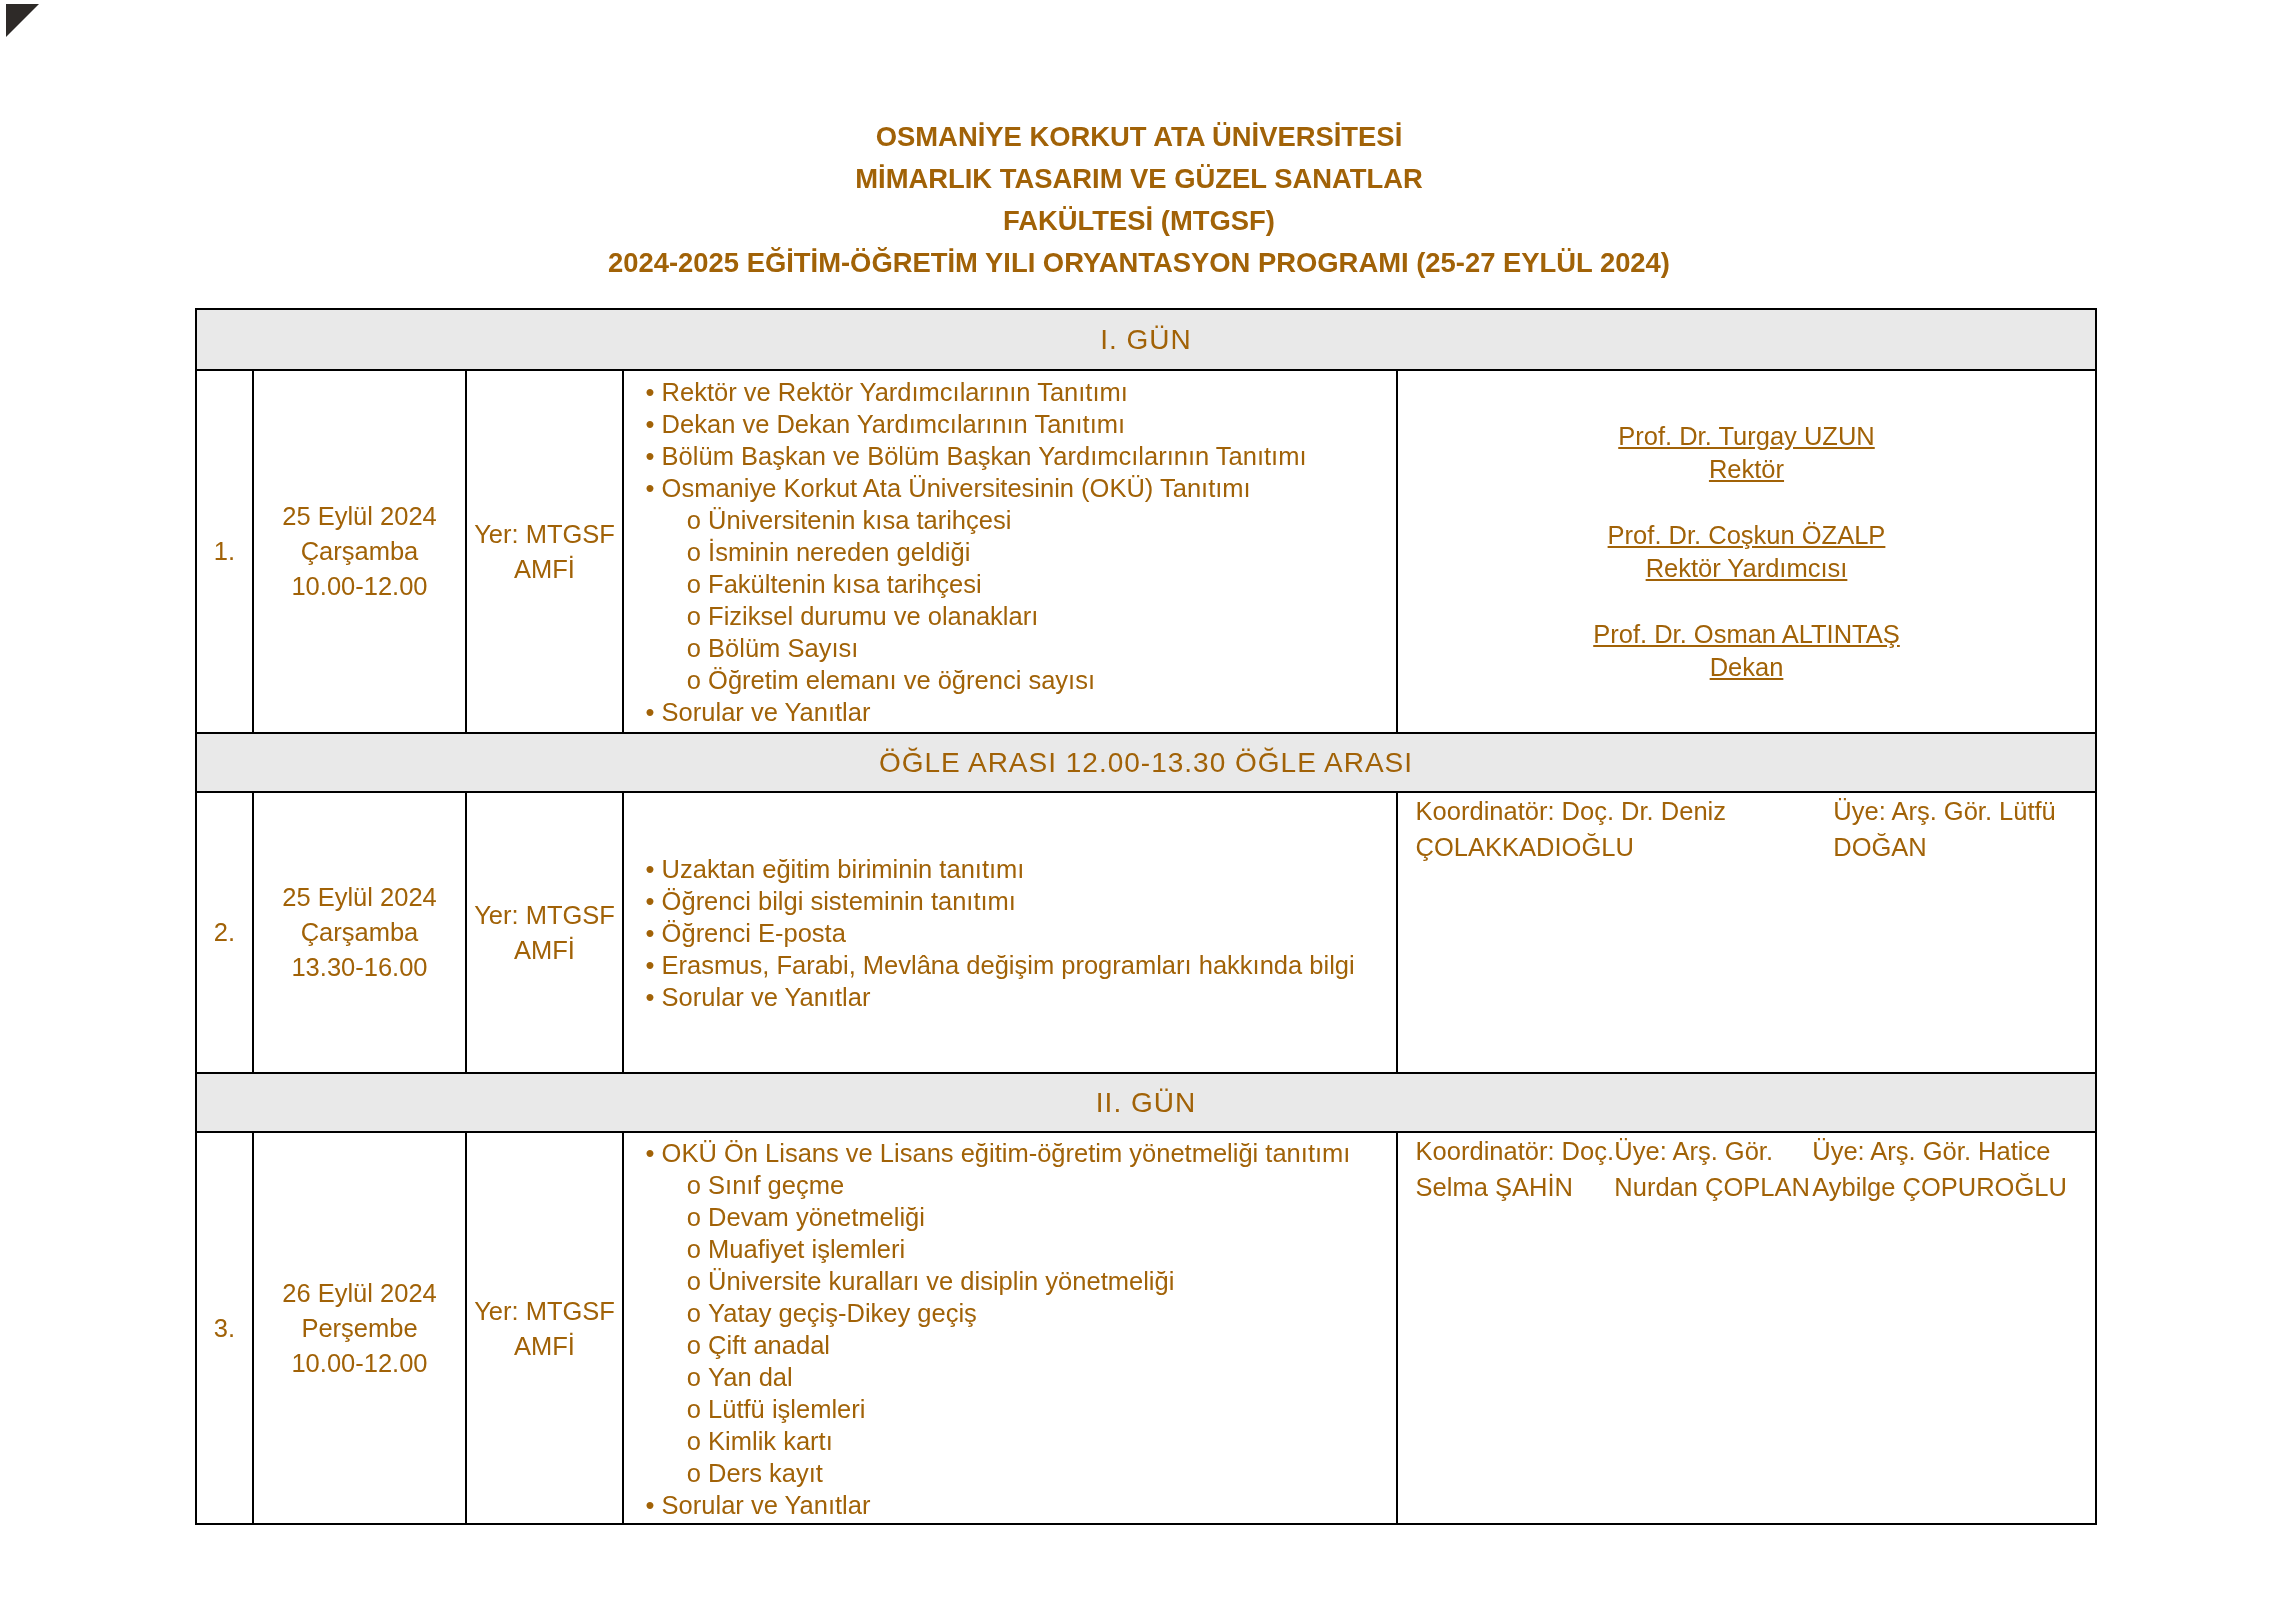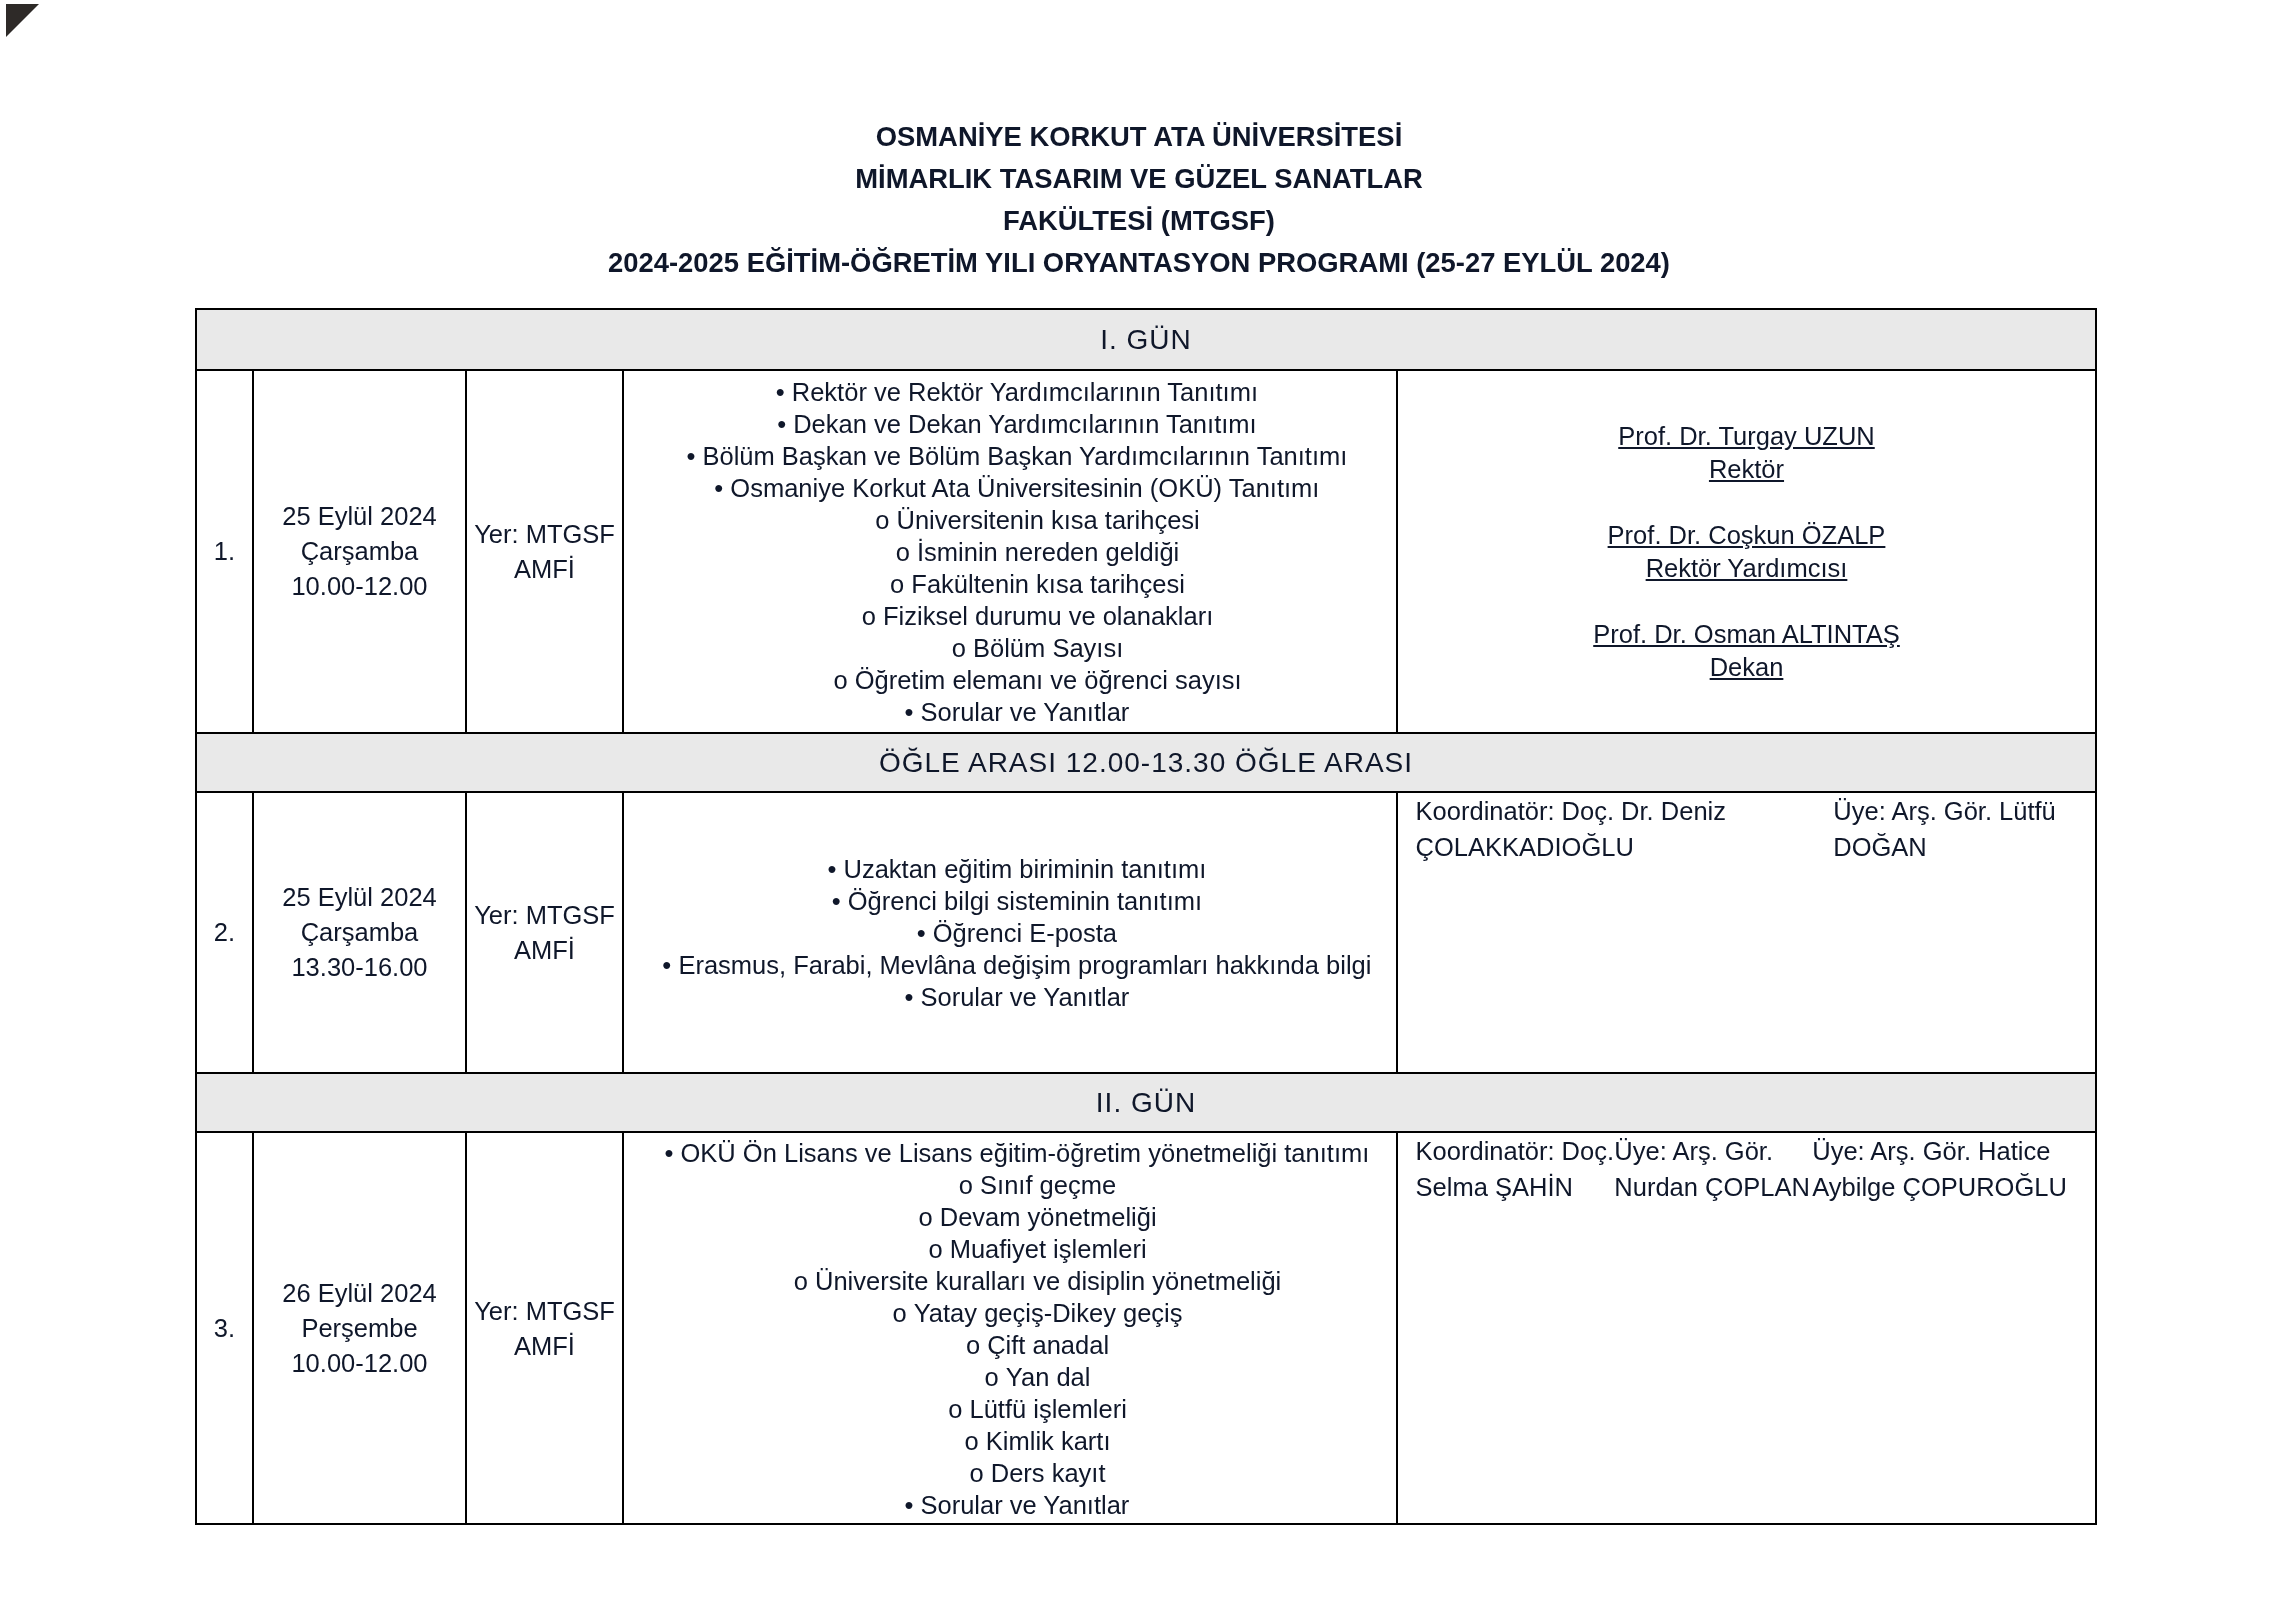--- a/index.html
+++ b/index.html
@@ -2,21 +2,21 @@
 <html><head>
 <meta charset="utf-8">
 <style>
   html,body { margin:0; padding:0; background:#ffffff; }
   * { box-sizing:border-box; }
   .page {
     position:relative;
     width:2278px;
     height:1621px;
     background:#ffffff;
-    color:#0f172a;
+    color:#a16207;
     font-family:"Liberation Sans", sans-serif;
     overflow:hidden;
   }
   
   .corner-artifact {
     position:absolute; left:5.9px; top:3.9px;
     width:0; height:0;
     border-top:33px solid #2e2a28;
     border-right:33px solid transparent;
   }
@@ -63,21 +63,21 @@
   }
   .cell-mid {
     display:flex; flex-direction:column;
     align-items:center; justify-content:center;
     text-align:center;
     font-size:25.5px; line-height:35px;
   }
   .cell-topics {
     display:flex; flex-direction:column; justify-content:center;
     padding:3.9px 7.8px 3.9px 9.8px;
-    font-size:25.5px; line-height:32px;align-items:center;
+    font-size:25.5px; line-height:32px;
   }
   .topic-l1 { padding-left:11.8px; }
   .topic-l1::before { content:"•\00a0"; }
   .topic-l2 { padding-left:53px; }
   .topic-l2::before { content:"o\00a0"; }
   .cell-people-center {
     display:flex; flex-direction:column;
     align-items:center; justify-content:center;
     text-align:center;
     font-size:25.5px; line-height:33px;text-decoration:underline;

